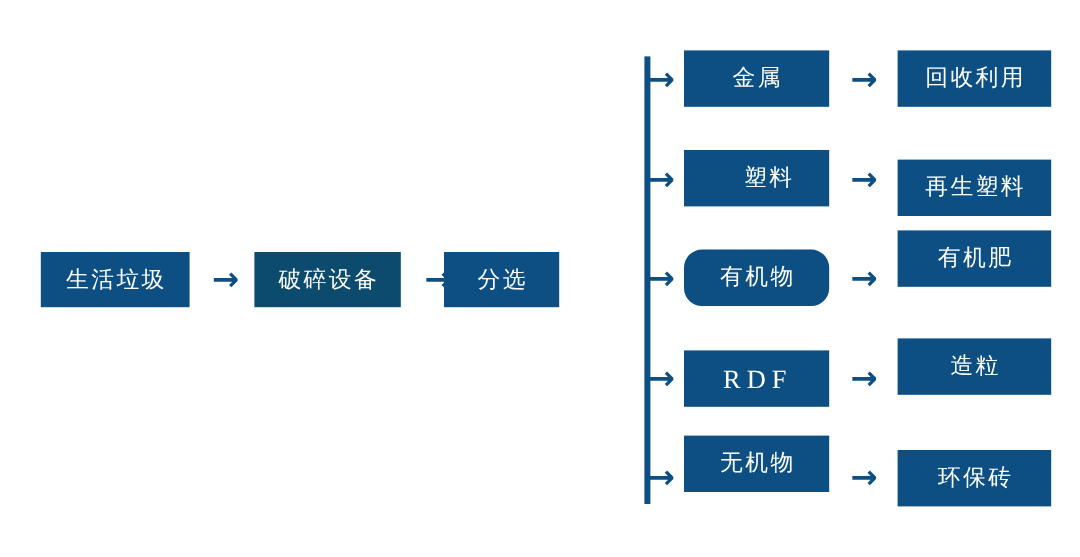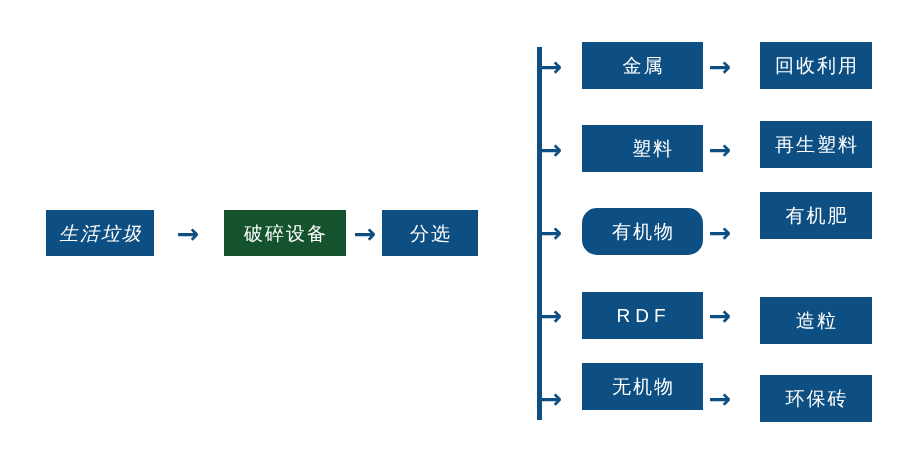--- a/index.html
+++ b/index.html
@@ -22,25 +22,24 @@
     display: flex;
     align-items: center;
     justify-content: center;
     color: #ffffff;
     font-size: 19px;
     letter-spacing: 2px;
     line-height: 1;
     white-space: nowrap;
     box-sizing: border-box;
     padding-left: 2px;
-    margin-left: 12px;
   }
   .box.blue { background: #0d4f82; }
-  .box.red  { background: #14532d; }
-  .box.latin { letter-spacing: 5px; font-size: 19px; }
+  .box.red  { background: #0c4a6e; }
+  .box.latin { letter-spacing: 5px; font-size: 22px; font-family: Liberation Serif, serif; }
 
   .arrow {
     position: absolute;
     color: #0d4f82;
     font-size: 27px;
     line-height: 1;
     font-family: "DejaVu Sans", sans-serif;
     font-weight: bold;
     display: flex;
     align-items: center;
@@ -49,33 +48,33 @@
   }
 
   .trunk {
     position: absolute;
     background: #0d4f82;
   }
 
   
   .row-main { top: 210px; height: 46px; }
 
-  .b-waste  { left: 34px;  width: 108px; font-style: italic; }
+  .b-waste  { left: 34px;  width: 124px; }
   .b-crush  { left: 212px; width: 122px; }
   .b-sort   { left: 370px; width: 96px; }
 
   .a-main1 { left: 166px; top: 218px; width: 44px; height: 30px; }
   .a-main2 { left: 342px; top: 218px; width: 46px; height: 30px; }
 
   
   .v-trunk { left: 537px; top: 47px; width: 5px; height: 373px; }
 
   
   .b-mid  { left: 570px; width: 121px; height: 47px; }
-  .b-end  { left: 748px; width: 112px; height: 47px; }
+  .b-end  { left: 748px; width: 128px; height: 47px; }
   .a-br   { left: 534px; width: 34px; height: 30px; }
   .a-mid  { left: 700px; width: 40px; height: 30px; }
 </style>
 </head>
 <body>
 
 <div id="canvas">
 
   <div class="box blue row-main b-waste">生活垃圾</div>
 
@@ -90,30 +89,30 @@
   <div class="trunk v-trunk"></div>
 
   <div class="arrow a-br" style="top:51px;">→</div>
   <div class="box blue b-mid" style="top:42px;">金属</div>
   <div class="arrow a-mid" style="top:51px;">→</div>
   <div class="box blue b-end" style="top:42px;">回收利用</div>
 
   <div class="arrow a-br" style="top:134px;">→</div>
   <div class="box blue b-mid" style="top:125px;padding-left:21px;">塑料</div>
   <div class="arrow a-mid" style="top:134px;">→</div>
-  <div class="box blue b-end" style="top:121px;">再生塑料</div>
+  <div class="box blue b-end" style="top:133px;">再生塑料</div>
 
   <div class="arrow a-br" style="top:217px;">→</div>
   <div class="box blue b-mid" style="top:208px;border-radius:15px;">有机物</div>
   <div class="arrow a-mid" style="top:217px;">→</div>
   <div class="box blue b-end" style="top:192px;font-family:Liberation Serif, serif;">有机肥</div>
 
   <div class="arrow a-br" style="top:300px;">→</div>
   <div class="box blue b-mid latin" style="top:292px;">RDF</div>
   <div class="arrow a-mid" style="top:300px;">→</div>
-  <div class="box blue b-end" style="top:297px;">造粒</div>
+  <div class="box blue b-end" style="top:282px;">造粒</div>
 
   <div class="arrow a-br" style="top:383px;">→</div>
   <div class="box blue b-mid" style="top:363px;">无机物</div>
   <div class="arrow a-mid" style="top:383px;">→</div>
   <div class="box blue b-end" style="top:375px;">环保砖</div>
 
 </div>
 
 </body></html>

